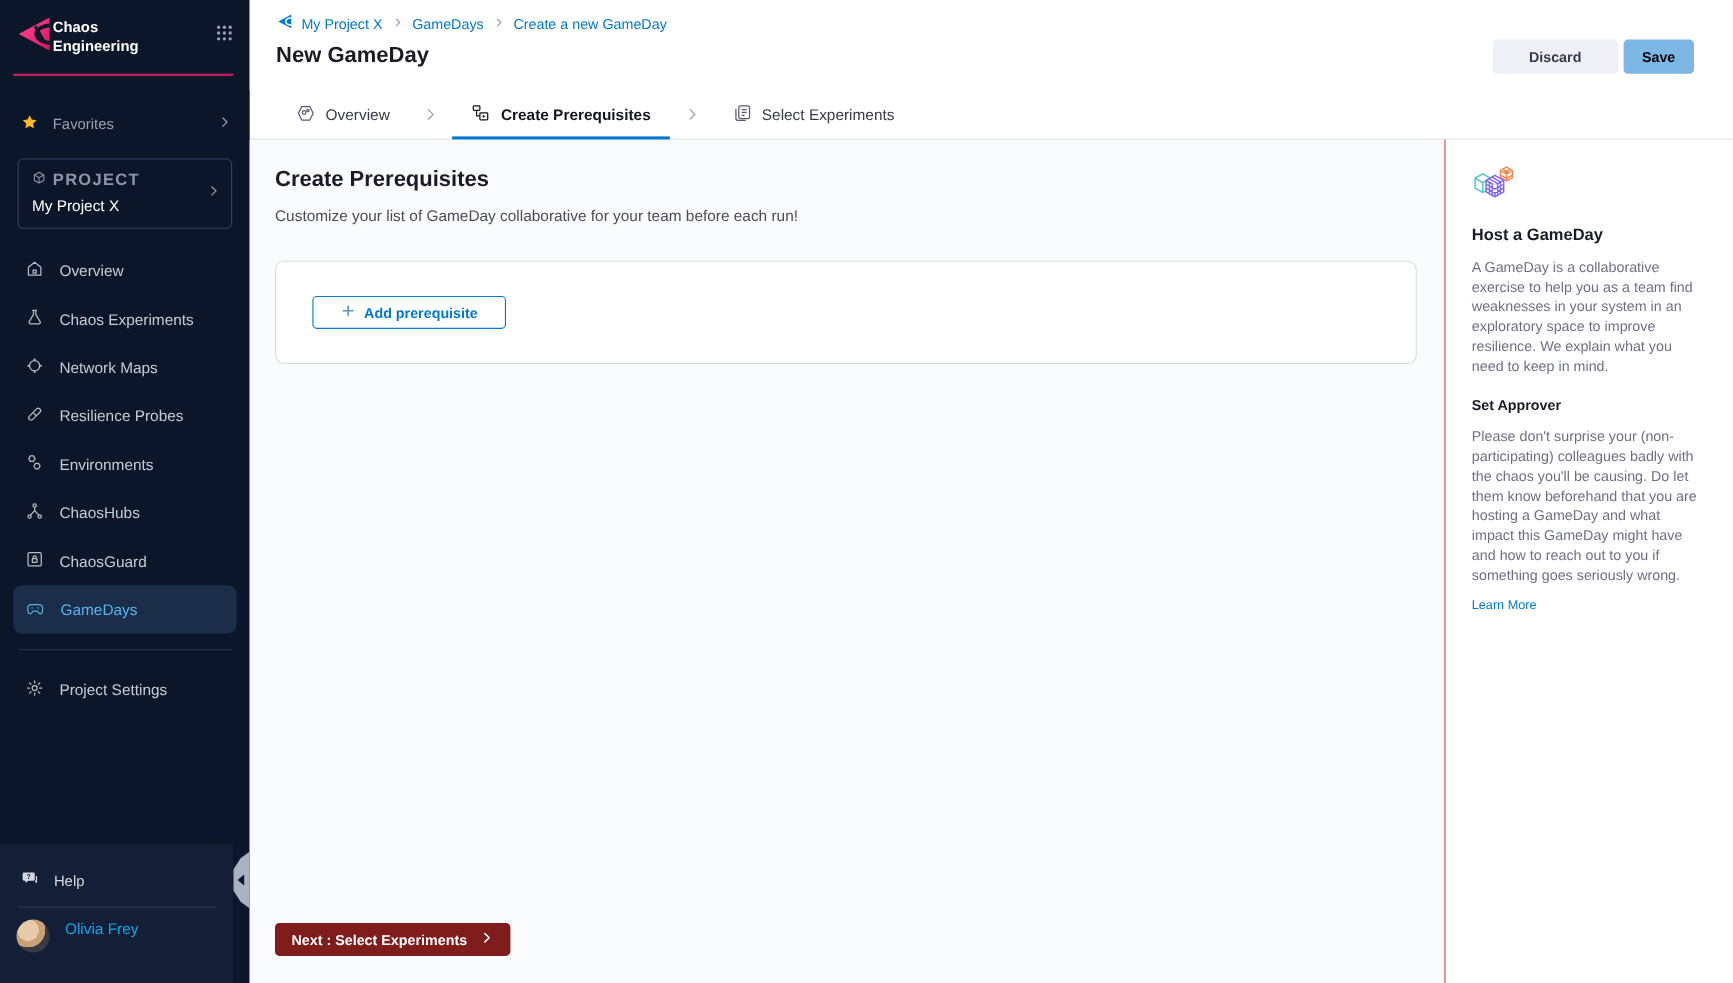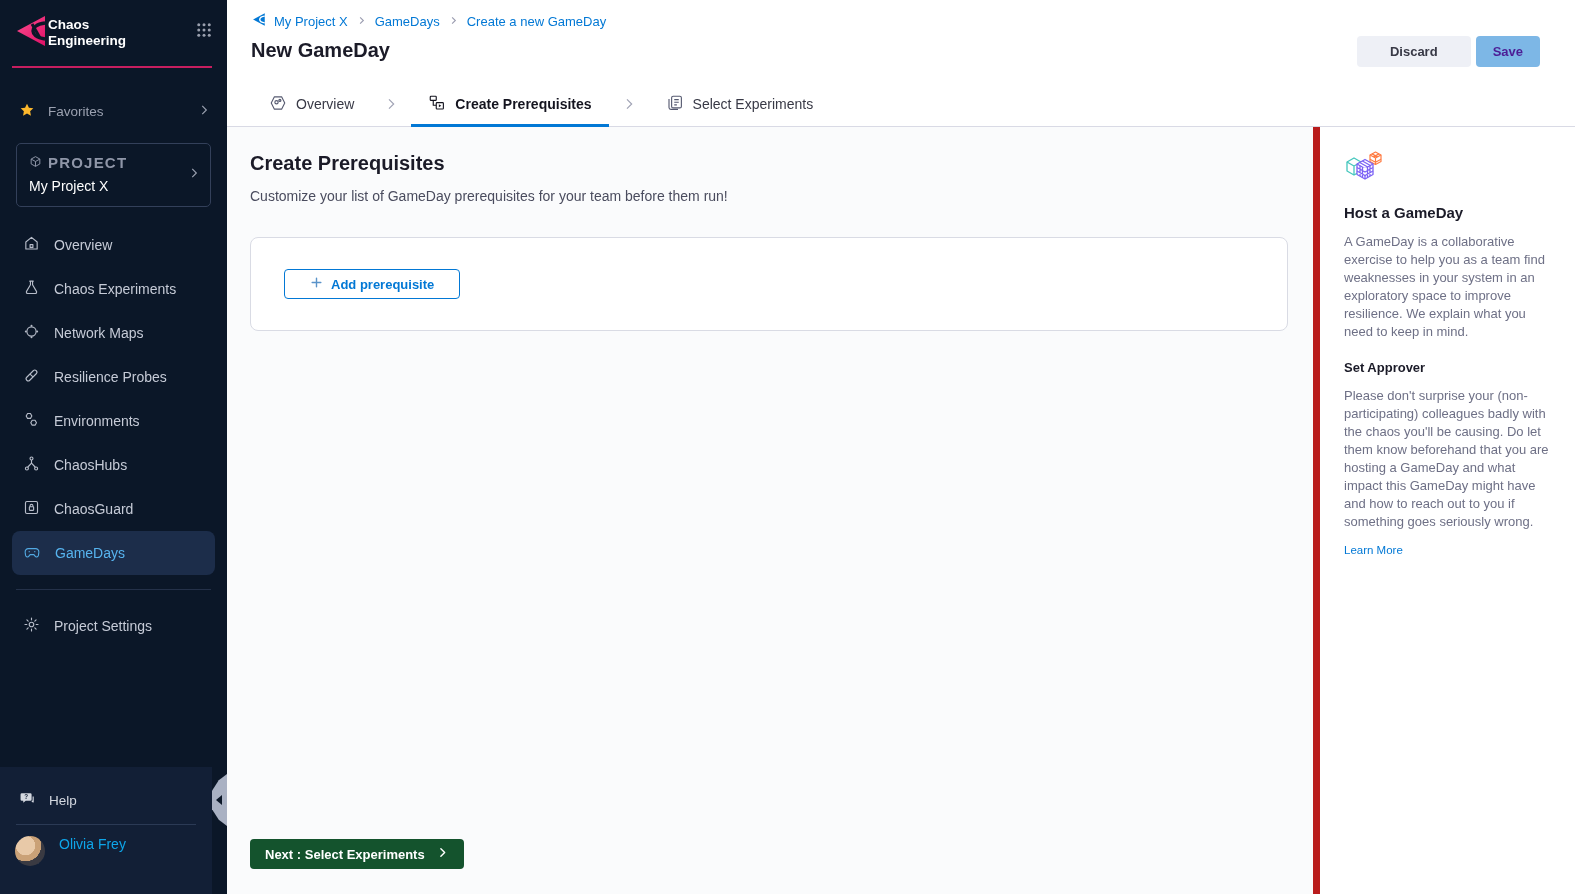--- a/index.html
+++ b/index.html
@@ -56,45 +56,45 @@
   
   .main { flex:1; display:flex; flex-direction:column; background:#ffffff; min-width:0; }
   .topbar { height:82px; position:relative; background:#ffffff; flex-shrink:0; }
   .breadcrumbs { display:flex; align-items:center; gap:8px; padding:12px 0 0 24px; font-size:13px; }
   .crumb { color:#0278d5; cursor:pointer; }
   .page-title { margin:9px 0 0 24px; font-size:20px; font-weight:bold; color:#1b1b28; }
   .header-actions { position:absolute; top:36px; right:35px; display:flex; gap:5px; }
   .btn { border:none; border-radius:4px; height:31px; font-size:13px; font-weight:bold;
          display:flex; align-items:center; font-family:inherit; cursor:pointer; }
   .btn-discard { background:#eef0f6; color:#383946; padding:0 33px; }
-  .btn-save { background:#7db7e6; color:#4c1d95; padding:0 17px; cursor:default; }
+  .btn-save { background:#7db7e6; color:#000000; padding:0 17px; cursor:default; }
 
   .tabbar { height:45px; flex-shrink:0; display:flex; align-items:center; padding-left:25px;
             background:#ffffff; border-bottom:1px solid #d9dae5; }
   .tab { height:45px; display:flex; align-items:center; gap:9px; padding:0 17px; font-size:14px;
          color:#383946; cursor:pointer; position:relative; }
   .tab.active { font-weight:bold; color:#14141f; }
   .tab.active::after { content:""; position:absolute; left:0; right:0; bottom:0; height:3px; background:#0278d5; }
   .tab-sep { margin:0 12px; display:flex; align-items:center; }
 
   .content-row { flex:1; display:flex; min-height:0; }
   .content { flex:1; background:#fafbfc; position:relative; padding:25px 0 0 23px; min-width:0; }
   .content-heading { font-size:20px; font-weight:bold; color:#1b1b28; }
   .content-sub { margin-top:13px; font-size:14px; color:#4a4c5e; }
   .prereq-card { margin-top:33px; width:1038px; height:94px; background:#ffffff; border:1px solid #d9dbe4;
                  border-radius:8px; display:flex; align-items:center; padding-left:33px; }
   .btn-add { height:30px; border:1px solid #0278d5; color:#0278d5; background:#ffffff; border-radius:4px;
              font-size:13px; font-weight:bold; display:flex; align-items:center; gap:8px; padding:0 25px;
              font-family:inherit; cursor:pointer; }
-  .btn-next { position:absolute; left:23px; bottom:25px; background:#14532d; color:#ffffff; border:none;
+  .btn-next { position:absolute; left:23px; bottom:25px; background:#7f1d1d; color:#ffffff; border:none;
               border-radius:4px; height:30px; display:flex; align-items:center; gap:11px; padding:0 15px;
               font-size:13px; font-weight:bold; font-family:inherit; cursor:pointer; }
 
   
-  .aside { width:262px; flex-shrink:0; background:#ffffff; border-left:7px solid #b91c1c;
+  .aside { width:262px; flex-shrink:0; background:#ffffff; border-left:1px solid #b91c1c;
            padding:22px 24px 0 24px; }
   .aside-title { margin-top:15px; font-size:15px; font-weight:bold; color:#1b1b28; }
   .aside-text { margin-top:12px; font-size:13px; line-height:18px; color:#6e7086; }
   .aside-sub { margin-top:19px; font-size:13px; font-weight:bold; color:#1b1b28; }
   .learn-more { display:inline-block; margin-top:13px; font-size:11.5px; color:#0278d5; cursor:pointer; }
 </style>
 </head>
 <body>
 
 <div class="app">
@@ -355,21 +355,21 @@
           </svg>
         </span>
         <span>Select Experiments</span>
       </div>
     </div>
 
     <div class="content-row">
 
       <div class="content">
         <div class="content-heading">Create Prerequisites</div>
-        <div class="content-sub">Customize your list of GameDay prerequisites for your team before them run!</div>
+        <div class="content-sub">Customize your list of GameDay collaborative for your team before each run!</div>
 
         <div class="prereq-card">
           <button class="btn-add">
             <span>
               <svg width="13" height="13" viewBox="0 0 24 24" fill="none" stroke="#5a93c9" stroke-width="2.6" stroke-linecap="round">
                   <path d="M12 4v16M4 12h16"></path>
                 </svg>
             </span>
             <span>Add prerequisite</span>
           </button>

